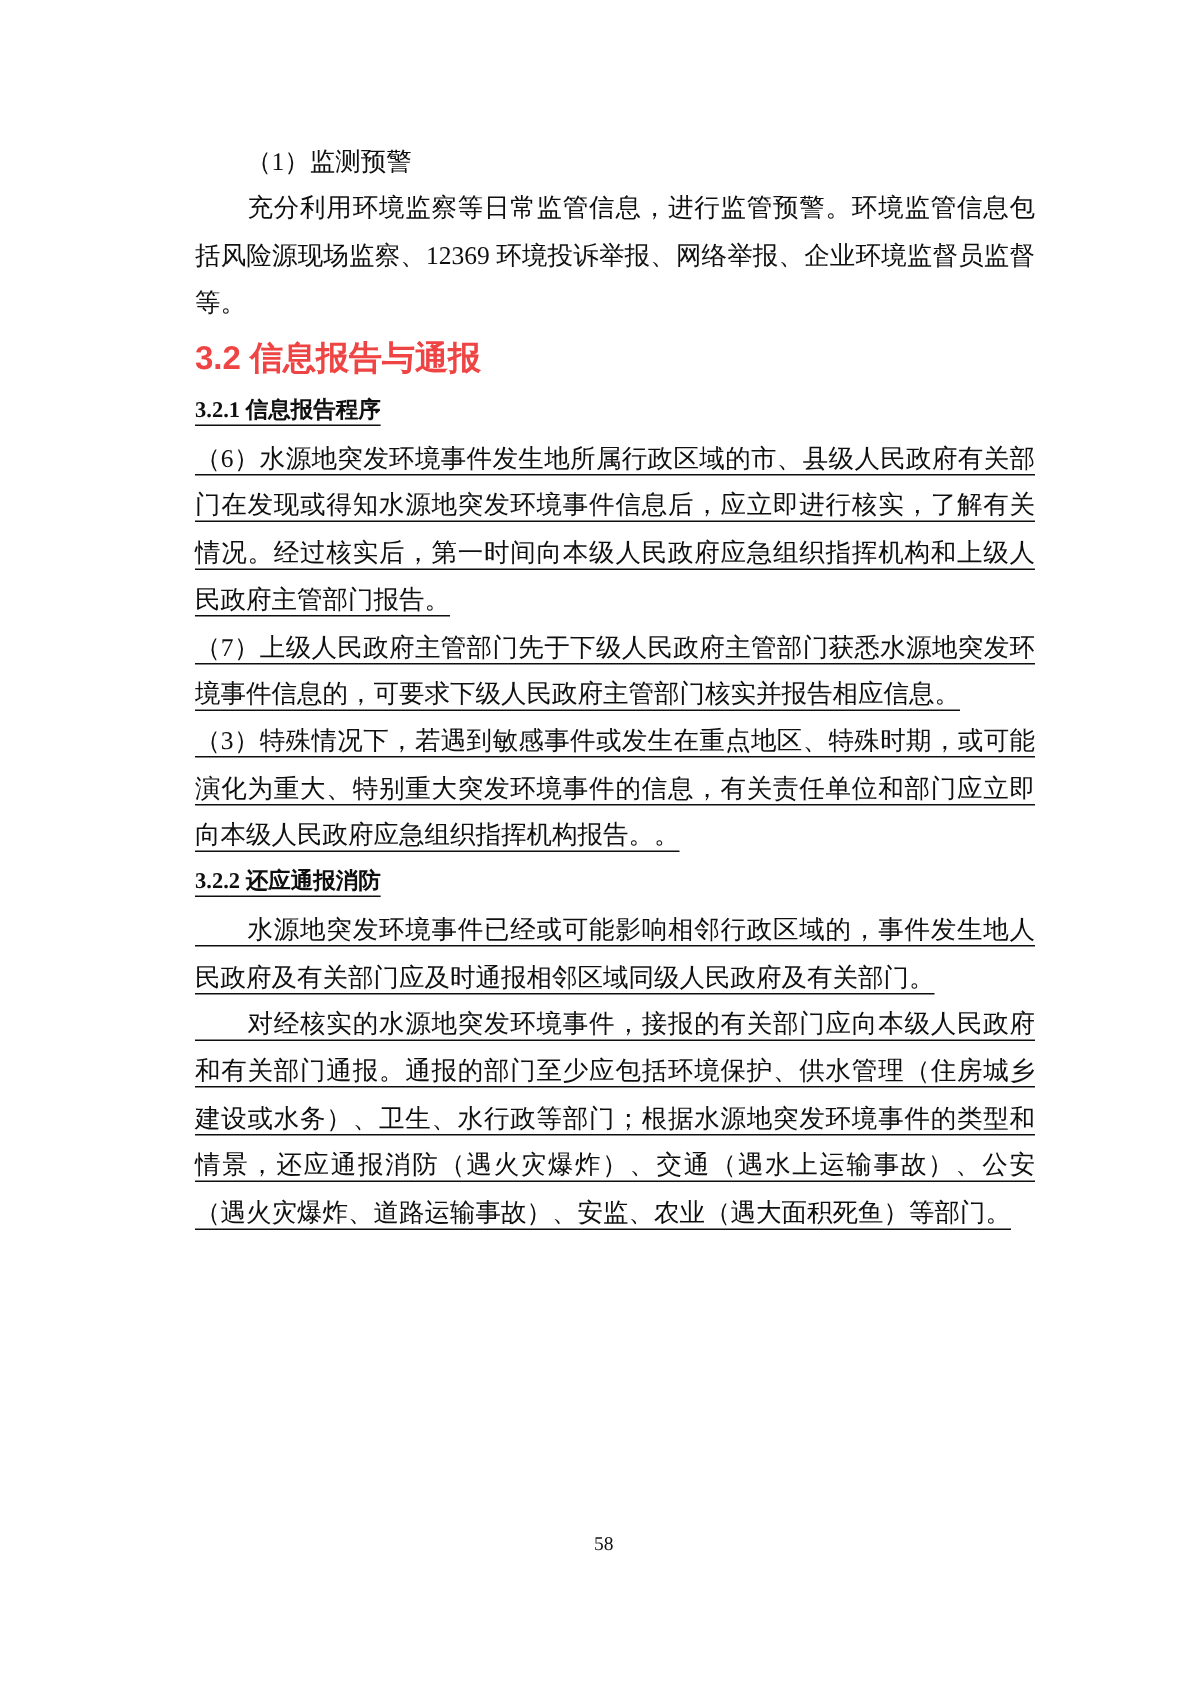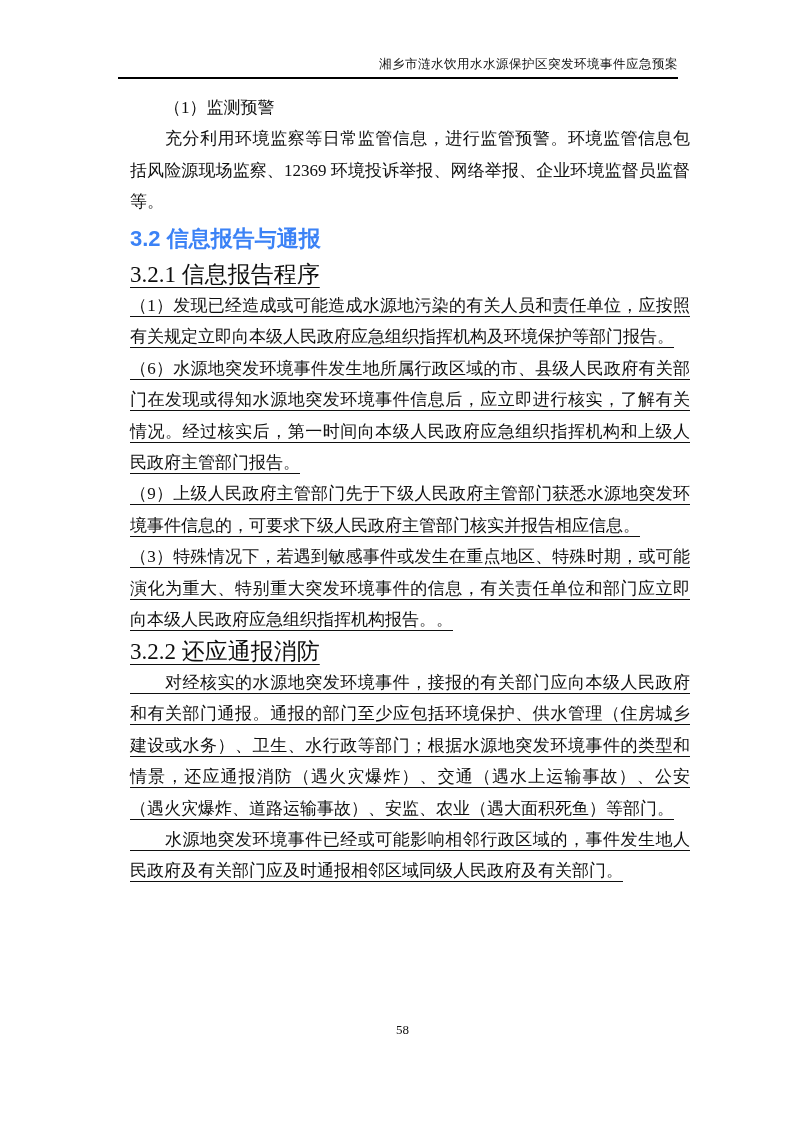--- a/index.html
+++ b/index.html
@@ -46,25 +46,25 @@
     text-underline-offset:5px;
     text-decoration-skip-ink:none;
   }
   h2.sec-heading{
     font-family:"Liberation Sans","DejaVu Sans",sans-serif;
     font-weight:bold;
     font-size:22px;
     line-height:30px;
     margin:6px 0 5px 0;
     text-align:left;
-    color:#3b82f6;
+    color:#ef4444;
   }
   h3.subsec-heading{
-    font-size:23px;
-    font-weight:normal;
+    font-size:15px;
+    font-weight:bold;
     line-height:31.4px;
     margin:0;
     text-align:left;
     text-decoration:underline;
     text-decoration-thickness:1px;
     text-underline-offset:5px;
     text-decoration-skip-ink:none;
   }
 
   
@@ -73,40 +73,36 @@
     left:12px; right:0; top:1020px;
     text-align:center;
   }
   .page-num{font-size:13px;color:#111;}
 </style>
 </head>
 <body>
 
 <div class="page">
 
-  <div class="running-header">
-    <div class="running-title">湘乡市涟水饮用水水源保护区突发环境事件应急预案</div>
-  </div>
 
   <div class="content">
     <p class="para">　　（1）监测预警</p>
     <p class="para">　　充分利用环境监察等日常监管信息，进行监管预警。环境监管信息包括风险源现场监察、12369 环境投诉举报、网络举报、企业环境监督员监督等。</p>
 
     <h2 class="sec-heading">3.2 信息报告与通报</h2>
 
     <h3 class="subsec-heading">3.2.1 信息报告程序</h3>
 
-    <p class="para u">（1）发现已经造成或可能造成水源地污染的有关人员和责任单位，应按照有关规定立即向本级人民政府应急组织指挥机构及环境保护等部门报告。</p>
     <p class="para u">（6）水源地突发环境事件发生地所属行政区域的市、县级人民政府有关部门在发现或得知水源地突发环境事件信息后，应立即进行核实，了解有关情况。经过核实后，第一时间向本级人民政府应急组织指挥机构和上级人民政府主管部门报告。</p>
-    <p class="para u">（9）上级人民政府主管部门先于下级人民政府主管部门获悉水源地突发环境事件信息的，可要求下级人民政府主管部门核实并报告相应信息。</p>
+    <p class="para u">（7）上级人民政府主管部门先于下级人民政府主管部门获悉水源地突发环境事件信息的，可要求下级人民政府主管部门核实并报告相应信息。</p>
     <p class="para u">（3）特殊情况下，若遇到敏感事件或发生在重点地区、特殊时期，或可能演化为重大、特别重大突发环境事件的信息，有关责任单位和部门应立即向本级人民政府应急组织指挥机构报告。。</p>
 
     <h3 class="subsec-heading">3.2.2 还应通报消防</h3>
 
+    <p class="para u">　　水源地突发环境事件已经或可能影响相邻行政区域的，事件发生地人民政府及有关部门应及时通报相邻区域同级人民政府及有关部门。</p>
     <p class="para u">　　对经核实的水源地突发环境事件，接报的有关部门应向本级人民政府和有关部门通报。通报的部门至少应包括环境保护、供水管理（住房城乡建设或水务）、卫生、水行政等部门；根据水源地突发环境事件的类型和情景，还应通报消防（遇火灾爆炸）、交通（遇水上运输事故）、公安（遇火灾爆炸、道路运输事故）、安监、农业（遇大面积死鱼）等部门。</p>
-    <p class="para u">　　水源地突发环境事件已经或可能影响相邻行政区域的，事件发生地人民政府及有关部门应及时通报相邻区域同级人民政府及有关部门。</p>
   </div>
 
   <div class="footer">
     <span class="page-num">58</span>
   </div>
 
 </div>
 
 </body></html>

